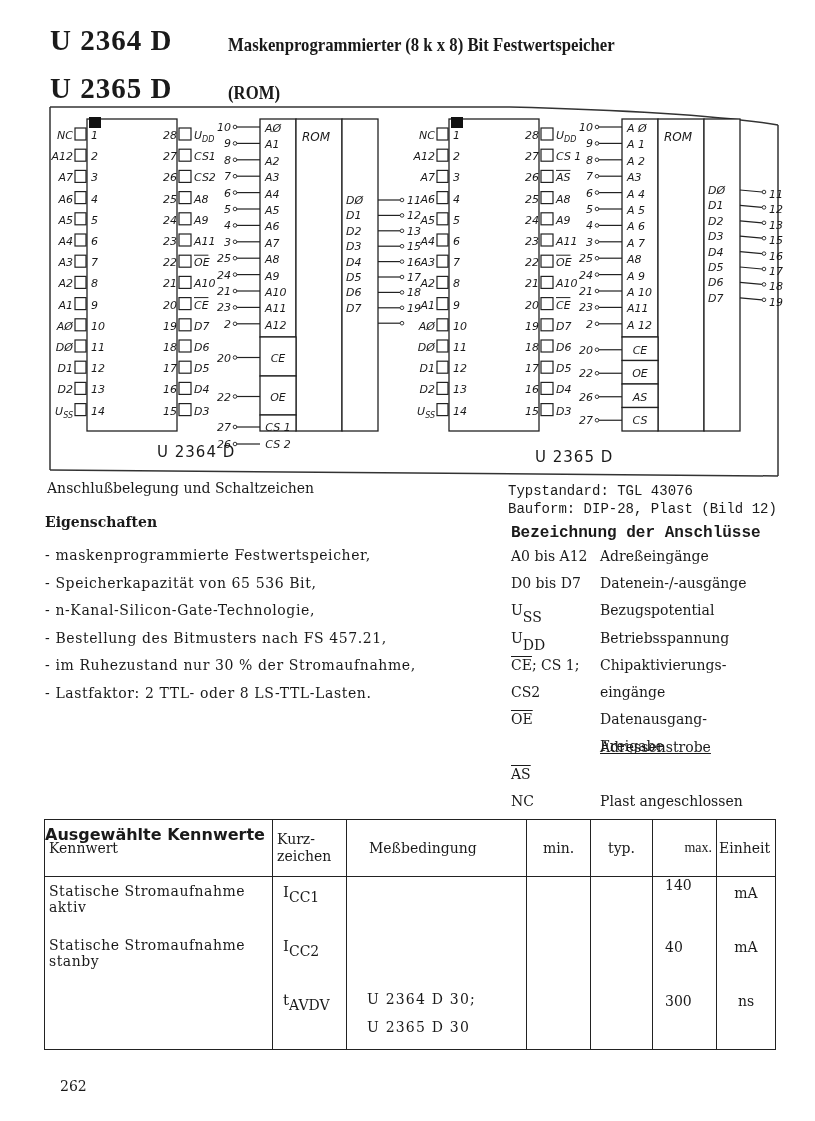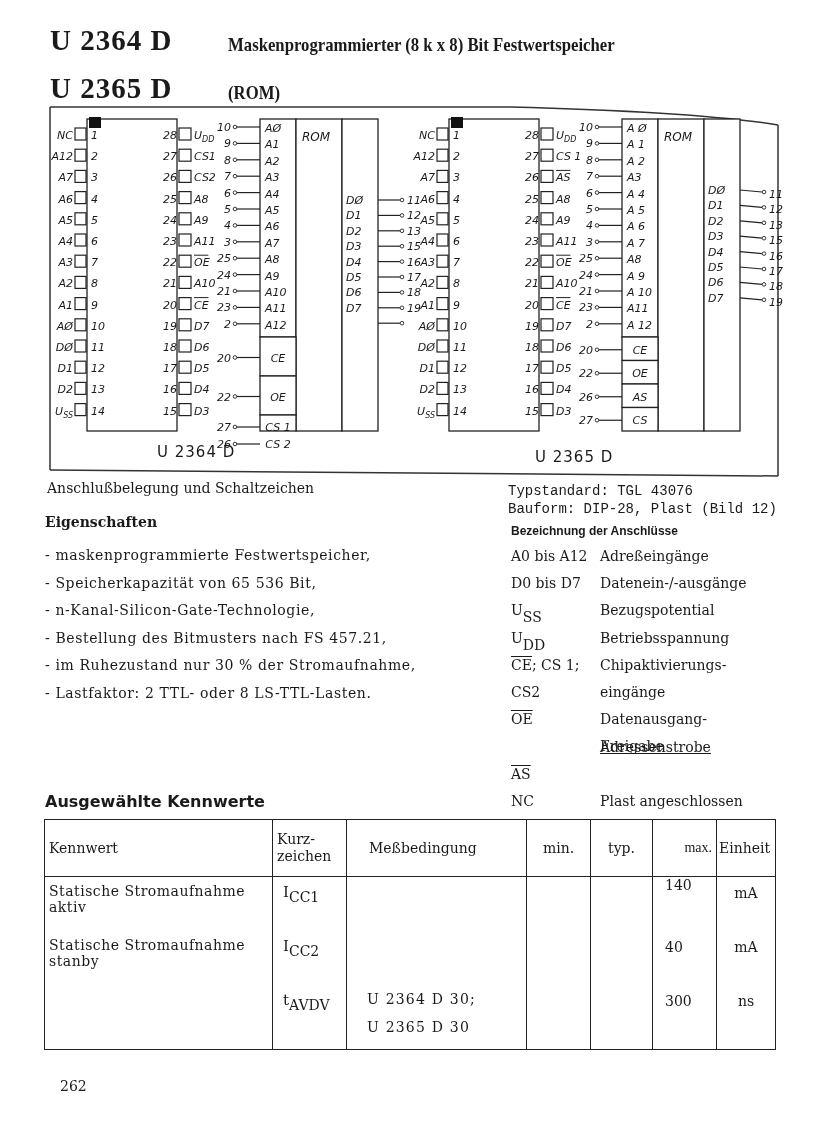--- a/index.html
+++ b/index.html
@@ -444,21 +444,21 @@
 <div class="abs bold" style="left:45px;top:514px;font-size:14px;font-family:'DejaVu Serif',serif;">Eigenschaften</div>
 <div id="prop-list">
     <div class="abs serif" style="left: 45px; top: 547px; letter-spacing: 0.6px;">- maskenprogrammierte Festwertspeicher,</div>
     <div class="abs serif" style="left: 45px; top: 574.5px; letter-spacing: 0.6px;">- Speicherkapazität von 65 536 Bit,</div>
     <div class="abs serif" style="left: 45px; top: 602px; letter-spacing: 0.6px;">- n-Kanal-Silicon-Gate-Technologie,</div>
     <div class="abs serif" style="left: 45px; top: 629.5px; letter-spacing: 0.6px;">- Bestellung des Bitmusters nach FS 457.21,</div>
     <div class="abs serif" style="left: 45px; top: 657px; letter-spacing: 0.6px;">- im Ruhezustand nur 30 % der Stromaufnahme,</div>
     <div class="abs serif" style="left: 45px; top: 684.5px; letter-spacing: 0.6px;">- Lastfaktor: 2 TTL- oder 8 LS-TTL-Lasten.</div>
   </div>
 
-<div class="abs bold" style="left:511px;top:524px;font-size:12px;font-family:Liberation Sans, sans-serif;">Bezeichnung der Anschlüsse</div>
+<div class="abs bold" style="left:511px;top:524px;font-size:16px;font-family:Liberation Mono, monospace;">Bezeichnung der Anschlüsse</div>
 <div id="pin-names">
     <div class="abs serif" style="left: 511px; top: 548px;">A0 bis A12</div>
     <div class="abs serif" style="left: 600px; top: 548px;">Adreßeingänge</div>
     <div class="abs serif" style="left: 511px; top: 575.2px;">D0 bis D7</div>
     <div class="abs serif" style="left: 600px; top: 575.2px;">Datenein-/-ausgänge</div>
     <div class="abs serif" style="left: 511px; top: 602.4px;">U<span class="sub" style="font-size: 14px; top: 7px;">SS</span></div>
     <div class="abs serif" style="left: 600px; top: 602.4px;">Bezugspotential</div>
     <div class="abs serif" style="left: 511px; top: 629.6px;">U<span class="sub" style="font-size: 14px; top: 7px;">DD</span></div>
     <div class="abs serif" style="left: 600px; top: 629.6px;">Betriebsspannung</div>
     <div class="abs serif" style="left: 511px; top: 656.8px;"><span class="ov">CE</span>; CS 1;</div>
@@ -468,21 +468,21 @@
     <div class="abs serif" style="left: 511px; top: 711.2px;"><span class="ov">OE</span></div>
     <div class="abs serif" style="left: 600px; top: 711.2px;">Datenausgang-</div>
     <div class="abs serif" style="left: 511px; top: 738.4px;"></div>
     <div class="abs serif" style="left: 600px; top: 738.4px;">Freigabe</div>
     <div class="abs serif" style="left: 511px; top: 765.6px;"><span class="ov">AS</span></div>
     <div class="abs serif" style="left: 600px; top: 739px; text-decoration: underline;">Adressenstrobe</div>
     <div class="abs serif" style="left: 511px; top: 792.8px;">NC</div>
     <div class="abs serif" style="left: 600px; top: 792.8px;">Plast angeschlossen</div>
   </div>
 
-<div class="abs bold" style="left:45px;top:792px;font-size:16px;font-family:'DejaVu Sans',sans-serif;">Ausgewählte Kennwerte</div>
+<div class="abs bold" style="left:45px;top:825px;font-size:16px;font-family:'DejaVu Sans',sans-serif;">Ausgewählte Kennwerte</div>
 <table class="kw">
   <colgroup>
     <col style="width:228px">
       <col style="width:74px">
       <col style="width:180px">
       <col style="width:64px">
       <col style="width:62px">
       <col style="width:64px">
       <col style="width:59px">
   </colgroup>

